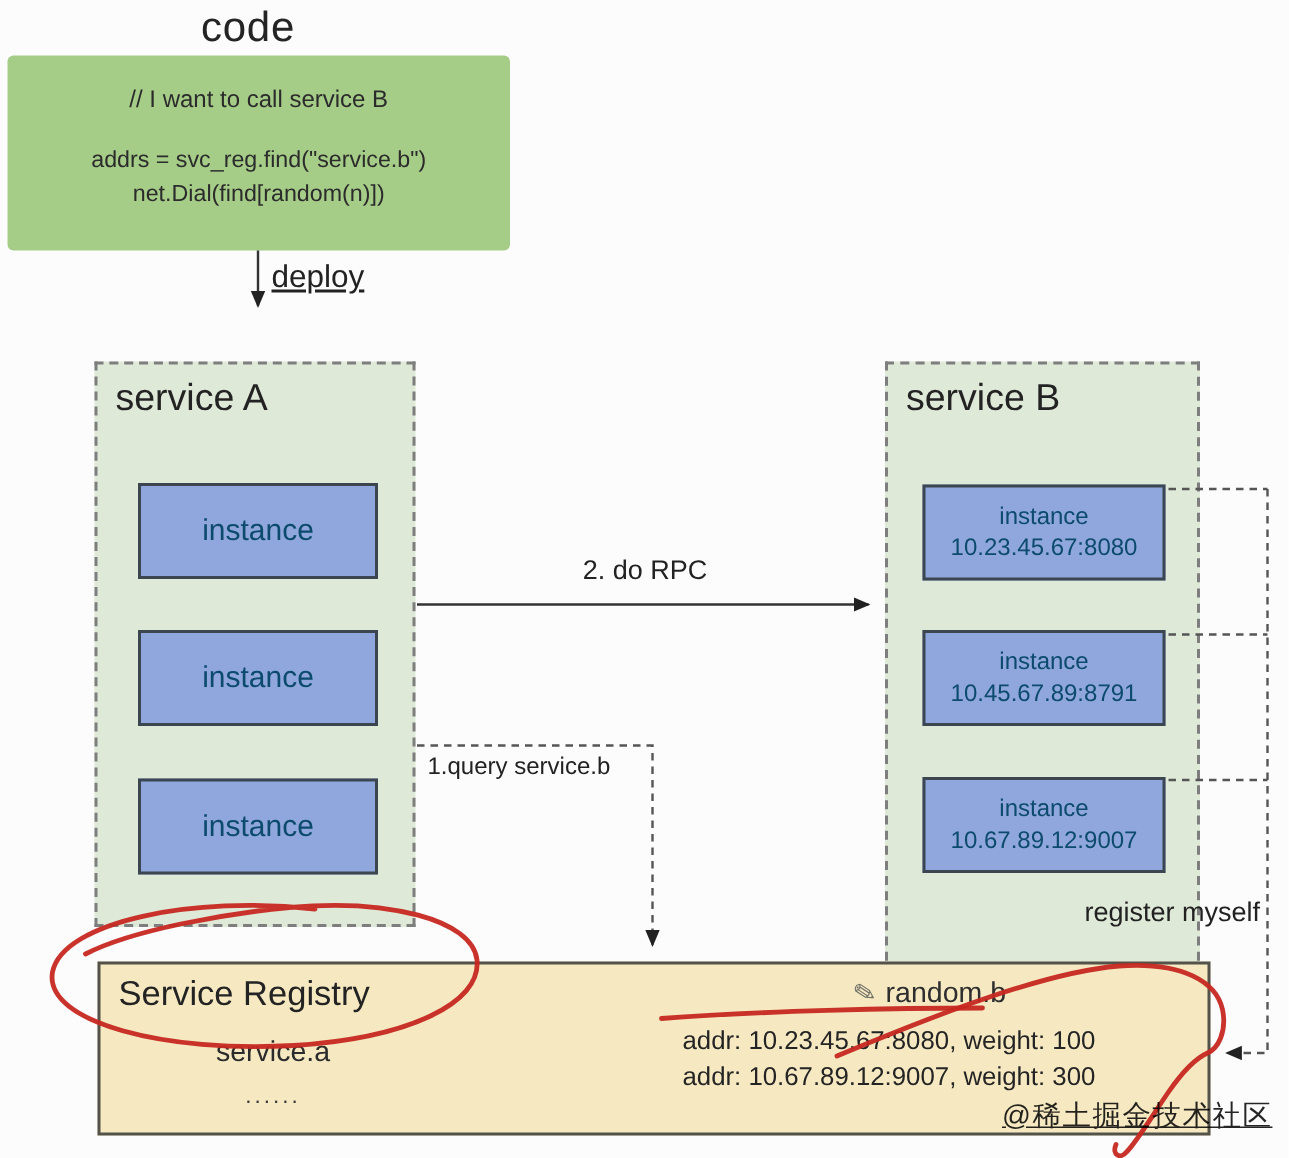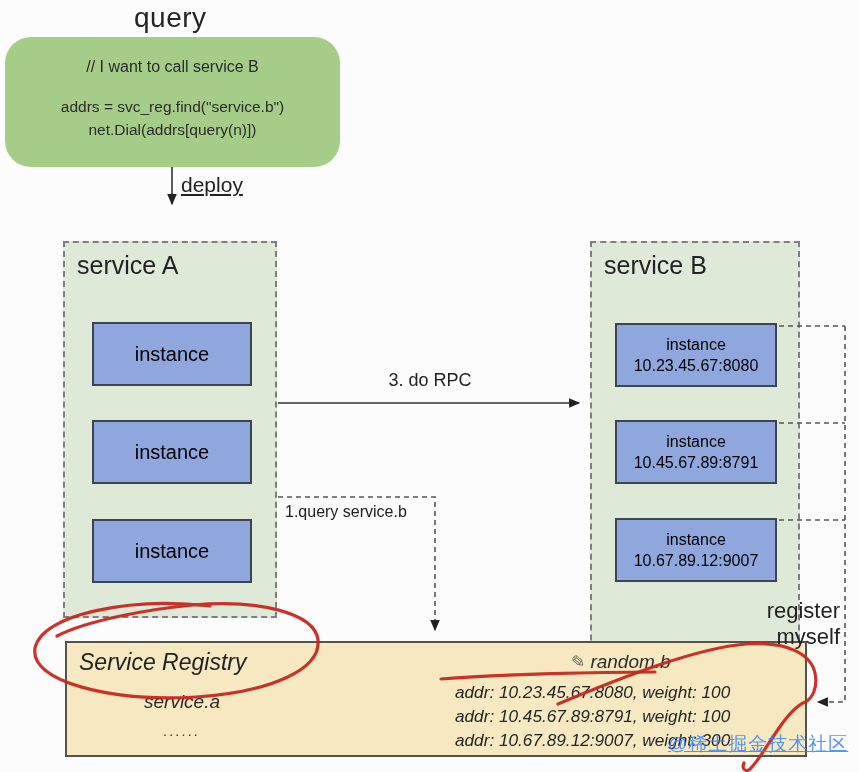--- a/index.html
+++ b/index.html
@@ -6,61 +6,61 @@
   #canvas{
     position:relative;width:859px;height:772px;overflow:hidden;
     background:#fcfcfc;
     font-family:"Liberation Sans", sans-serif;
     color:#2a2a2a;
   }
   .abs{position:absolute;}
   
   .code-title{left:134px;top:2px;width:110px;font-size:28px;color:#242424;letter-spacing:.5px;}
   .code-box{
-    left:5px;top:37px;width:335px;height:130px;border-radius:26px;
+    left:5px;top:37px;width:335px;height:130px;border-radius:4px;
     background:#a6cd88;box-sizing:border-box;text-align:center;
     padding-top:21px;color:#2b2b2b;z-index:1;
   }
   .code-comment{font-size:16px;}
   .code-lines{margin-top:19px;font-size:15.5px;line-height:23px;}
   .float-label{color:#222;z-index:2;}
   .deploy-label{left:181px;top:173px;font-size:21px;text-decoration:underline;}
   .rpc-label{left:350px;top:370px;width:160px;text-align:center;font-size:18px;}
   .query-label{left:285px;top:503px;font-size:16px;}
-  .register-label{left:700px;top:598px;width:140px;text-align:right;font-size:22px;}
+  .register-label{left:700px;top:598px;width:140px;text-align:right;font-size:18px;}
   
   .svc-box{
     background:#dfe9d8;border:2px dashed #7e7e7e;box-sizing:border-box;z-index:1;margin-top:28px;
   }
   .svc-a{left:63px;top:213px;width:214px;height:377px;}
   .svc-b{left:590px;top:213px;width:210px;height:460px;}
   .svc-title{position:absolute;left:12px;top:8px;font-size:25px;color:#232323;}
   .inst{
     position:absolute;background:#8fa7dc;border:2px solid #3c4650;box-sizing:border-box;
-    color:#000000;display:flex;flex-direction:column;align-items:center;justify-content:center;
+    color:#0c4a6e;display:flex;flex-direction:column;align-items:center;justify-content:center;
   }
   .inst-a{left:27px;width:160px;height:64px;font-size:20px;}
   .inst-b{left:23px;width:162px;height:64px;font-size:16px;line-height:21px;text-align:center;}
   .inst-a1{top:79px;} .inst-a2{top:177px;} .inst-a3{top:276px;}
   .inst-b1{top:80px;} .inst-b2{top:177px;} .inst-b3{top:275px;}
   
   .registry{
     left:65px;top:641px;width:742px;height:116px;background:#f6e9c2;
-    border:2px solid #53534b;box-sizing:border-box;z-index:1;color:#2b2b2b;font-style:italic;
+    border:2px solid #53534b;box-sizing:border-box;z-index:1;color:#2b2b2b;
   }
   .registry-title{position:absolute;left:12px;top:6px;font-size:23px;color:#232323;}
   .reg-col-a{position:absolute;left:40px;top:48px;width:150px;text-align:center;font-size:19px;}
   .reg-col-a .more{margin-top:9px;font-size:15px;letter-spacing:2px;color:#3a3a3a;}
   .reg-col-b{position:absolute;left:388px;top:8px;width:330px;}
   .reg-b-head{text-align:center;font-size:19px;color:#2e2e2e;}
   .reg-b-head .clip{display:inline-block;transform:rotate(-12deg);color:#6e6e66;font-size:18px;margin-right:6px;}
   .reg-records{margin-top:7px;font-size:17.2px;line-height:24px;color:#242424;}
   
   .watermark{
-    left:668px;top:731px;z-index:6;font-size:19px;color:#3b82f6;opacity:.85;
+    left:668px;top:731px;z-index:6;font-size:19px;color:#000000;opacity:.85;
     text-decoration:underline;letter-spacing:1px;
   }
   
   #overlay{position:absolute;left:0;top:0;z-index:5;pointer-events:none;}
 </style>
 </head>
 <body>
 
 <div id="canvas">
 
@@ -85,26 +85,26 @@
     <path d="M210,606 C130,597 42,614 35,648 C29,682 112,702 196,697
              C272,692 321,669 318,640 C315,613 258,599 193,605
              C150,609 88,620 57,636" fill="none" stroke="#c62821" stroke-width="3.2" stroke-linecap="round" opacity="0.95"></path>
 
     <path d="M441,679 C505,674 600,672 655,672" fill="none" stroke="#c62821" stroke-width="3.2" stroke-linecap="round" opacity="0.95"></path>
     <path d="M558,704 C625,676 697,648 746,644 C789,641 811,655 815,673
              C818,688 812,699 805,702 C796,706 788,715 779,728
              C768,744 758,761 751,768 C747,773 741,770 744,763" fill="none" stroke="#c62821" stroke-width="3.2" stroke-linecap="round" opacity="0.95"></path>
   </svg>
 
-  <div class="abs code-title">query</div>
+  <div class="abs code-title">code</div>
   <div class="abs code-box">
     <div class="code-comment">// I want to call service B</div>
     <div class="code-lines">
       <div>addrs = svc_reg.find("service.b")</div>
-      <div>net.Dial(addrs[query(n)])</div>
+      <div>net.Dial(find[random(n)])</div>
     </div>
   </div>
   <div class="abs float-label deploy-label">deploy</div>
 
   <div class="abs svc-box svc-a">
     <div class="svc-title">service A</div>
     <div class="inst inst-a inst-a1">
       <span>instance</span>
     </div>
     <div class="inst inst-a inst-a2">
@@ -124,37 +124,36 @@
     <div class="inst inst-b inst-b2">
       <span>instance</span>
       <span>10.45.67.89:8791</span>
     </div>
     <div class="inst inst-b inst-b3">
       <span>instance</span>
       <span>10.67.89.12:9007</span>
     </div>
   </div>
 
-  <div class="abs float-label rpc-label">3. do RPC</div>
+  <div class="abs float-label rpc-label">2. do RPC</div>
   <div class="abs float-label query-label">1.query service.b</div>
   <div class="abs float-label register-label">register myself</div>
 
   <div class="abs registry">
     <div class="registry-title">Service Registry</div>
     <div class="reg-col-a">
       <div>service.a</div>
       <div class="more">......</div>
     </div>
     <div class="reg-col-b">
       <div class="reg-b-head">
         <span class="clip">✎</span><span>random.b</span>
       </div>
       <div class="reg-records">
         <div>addr: 10.23.45.67:8080, weight: 100</div>
-        <div>addr: 10.45.67.89:8791, weight: 100</div>
         <div>addr: 10.67.89.12:9007, weight: 300</div>
       </div>
     </div>
   </div>
 
   <div class="abs watermark">@稀土掘金技术社区</div>
 
 </div>
 
 </body></html>

